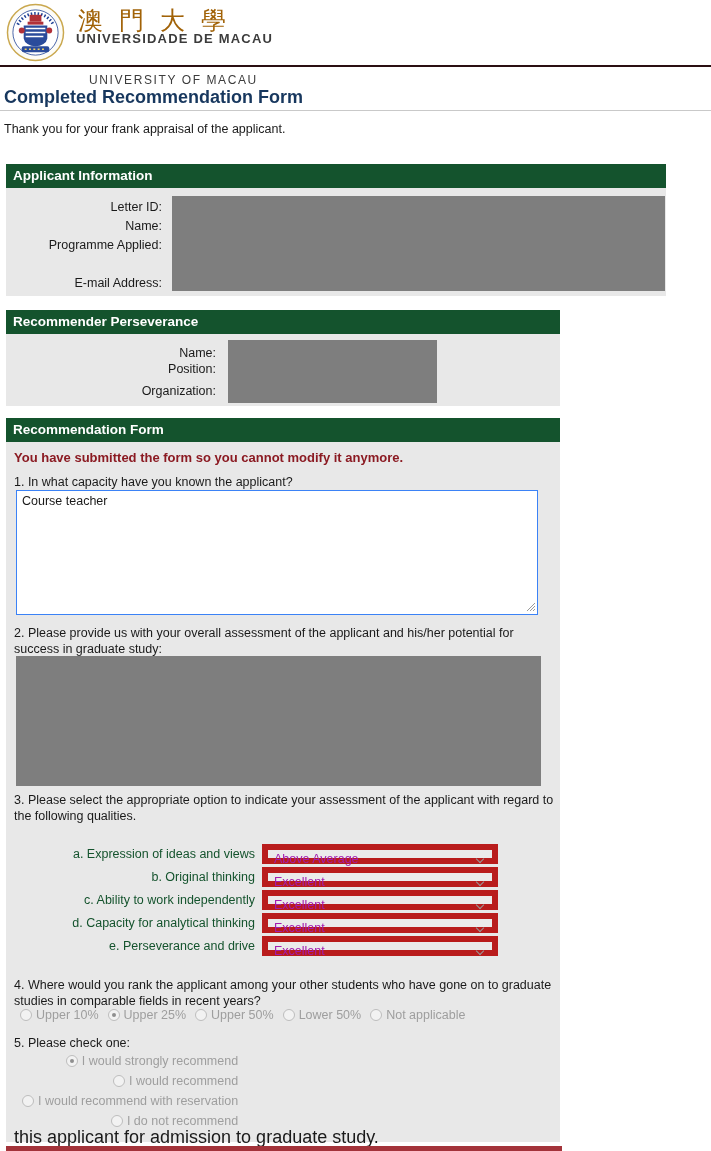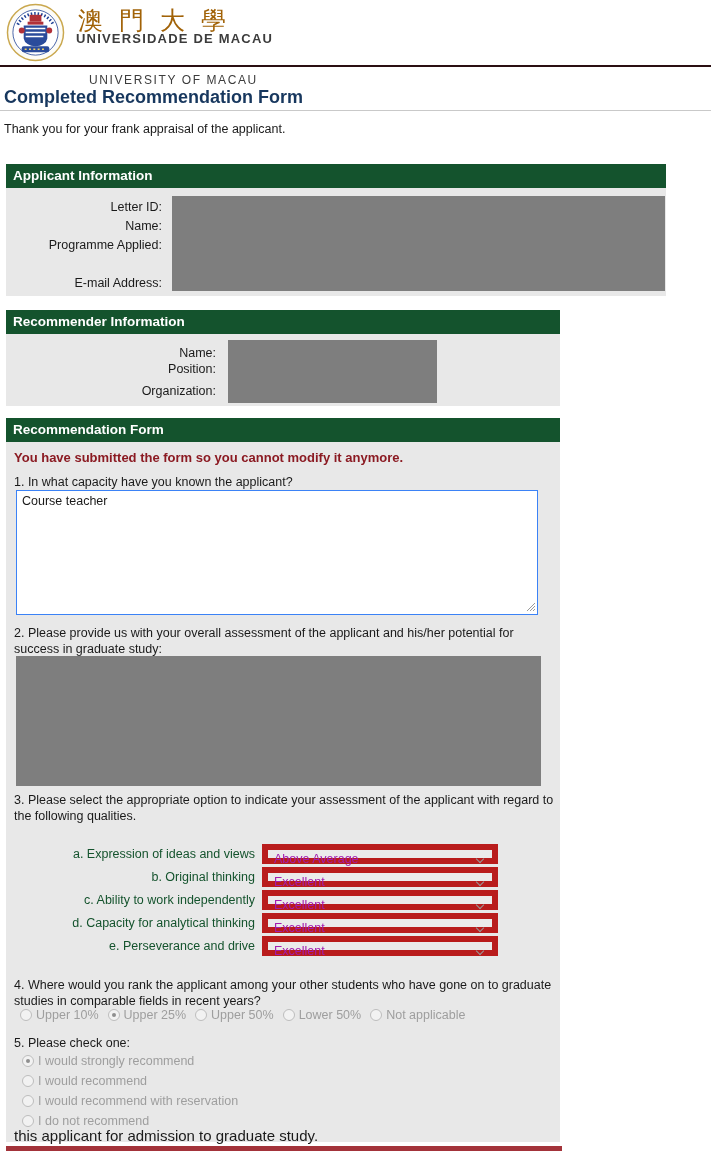--- a/index.html
+++ b/index.html
@@ -60,27 +60,27 @@
   .dd-row { position:absolute; left:6px; width:548px; height:20px; }
   .dd-row .dd-label { position:absolute; left:0; top:3px; width:249px; text-align:right; font-size:12.5px; color:#14532d; }
   .dd-box { position:absolute; left:256px; top:0; width:236px; height:20px; background:#ebebeb;
             border:6px solid #b91c1c; color:#a21caf; font-size:12.5px; line-height:18px; padding-left:6px; }
   .dd-chev { position:absolute; right:9px; top:6px; width:6px; height:6px;
              border-right:1px solid #9a9a9a; border-bottom:1px solid #9a9a9a; transform:rotate(45deg); }
   .dd-a { top:844px; } .dd-b { top:867px; } .dd-c { top:890px; } .dd-d { top:913px; } .dd-e { top:936px; }
 
   .q4-label { left:14px; top:977px; width:548px; }
   .q4-options { position:absolute; left:20px; top:1008px; display:flex; align-items:center; gap:9px; }
-  .radio-item { display:flex; align-items:center; gap:4px; font-size:12.5px; color:#9e9e9e; white-space:nowrap; }
+  .radio-item { display:flex; align-items:center; gap:4px; font-size:12.5px; color:#9e9e9e; white-space:nowrap;justify-content:flex-end; }
   .radio { width:12px; height:12px; border-radius:50%; border:1px solid #bdbdbd; background:#f2f2f2; position:relative; flex:0 0 auto; }
   .radio.checked::after { content:""; position:absolute; left:3px; top:3px; width:4px; height:4px; border-radius:50%; background:#8f8f8f; }
 
   .q5-label { left:14px; top:1035px; width:548px; }
   .q5-options { position:absolute; left:22px; top:1054px; display:flex; flex-direction:column; gap:6px; }
-  .q5-suffix { position:absolute; left:14px; top:1127px; font-size:15px; color:#1a1a1a; }
+  .q5-suffix { position:absolute; left:14px; top:1127px; font-size:18px; color:#1a1a1a; }
 
   .bottom-bar { position:absolute; left:6px; top:1146px; width:556px; height:5px; background:#a3333a; }
 </style>
 </head>
 <body>
 
 <div class="page">
 
   <svg class="logo" viewBox="0 0 60 60">
     <circle cx="30" cy="30" r="28.5" fill="#fdfcf7" stroke="#caa84f" stroke-width="1.5"></circle>
@@ -105,21 +105,21 @@
   <div class="intro">Thank you for your frank appraisal of the applicant.</div>
 
   <div class="section-hd s1-hd">Applicant Information</div>
   <div class="section-bd s1-bd"></div>
   <div class="flabel ai-1">Letter ID:</div>
   <div class="flabel ai-2">Name:</div>
   <div class="flabel ai-3">Programme Applied:</div>
   <div class="flabel ai-4">E-mail Address:</div>
   <div class="redact ai-redact"></div>
 
-  <div class="section-hd s2-hd">Recommender Information</div>
+  <div class="section-hd s2-hd">Recommender Perseverance</div>
   <div class="section-bd s2-bd"></div>
   <div class="flabel ri-1">Name:</div>
   <div class="flabel ri-2">Position:</div>
   <div class="flabel ri-3">Organization:</div>
   <div class="redact ri-redact"></div>
 
   <div class="section-hd s3-hd">Recommendation Form</div>
   <div class="section-bd s3-bd"></div>
 
   <div class="notice">You have submitted the form so you cannot modify it anymore.</div>

